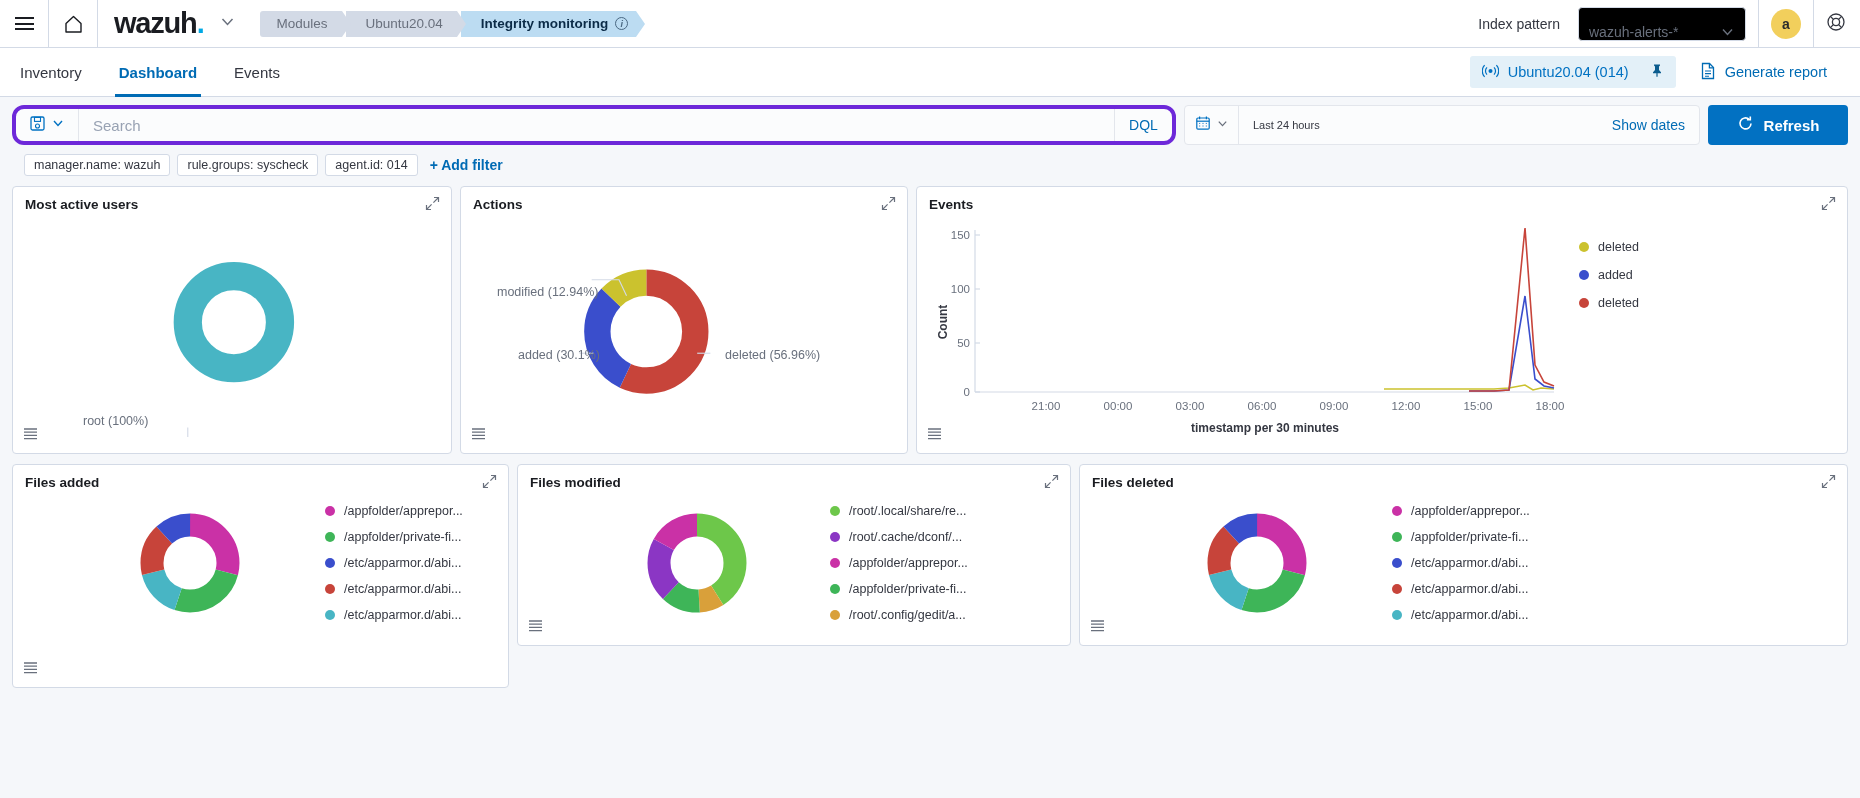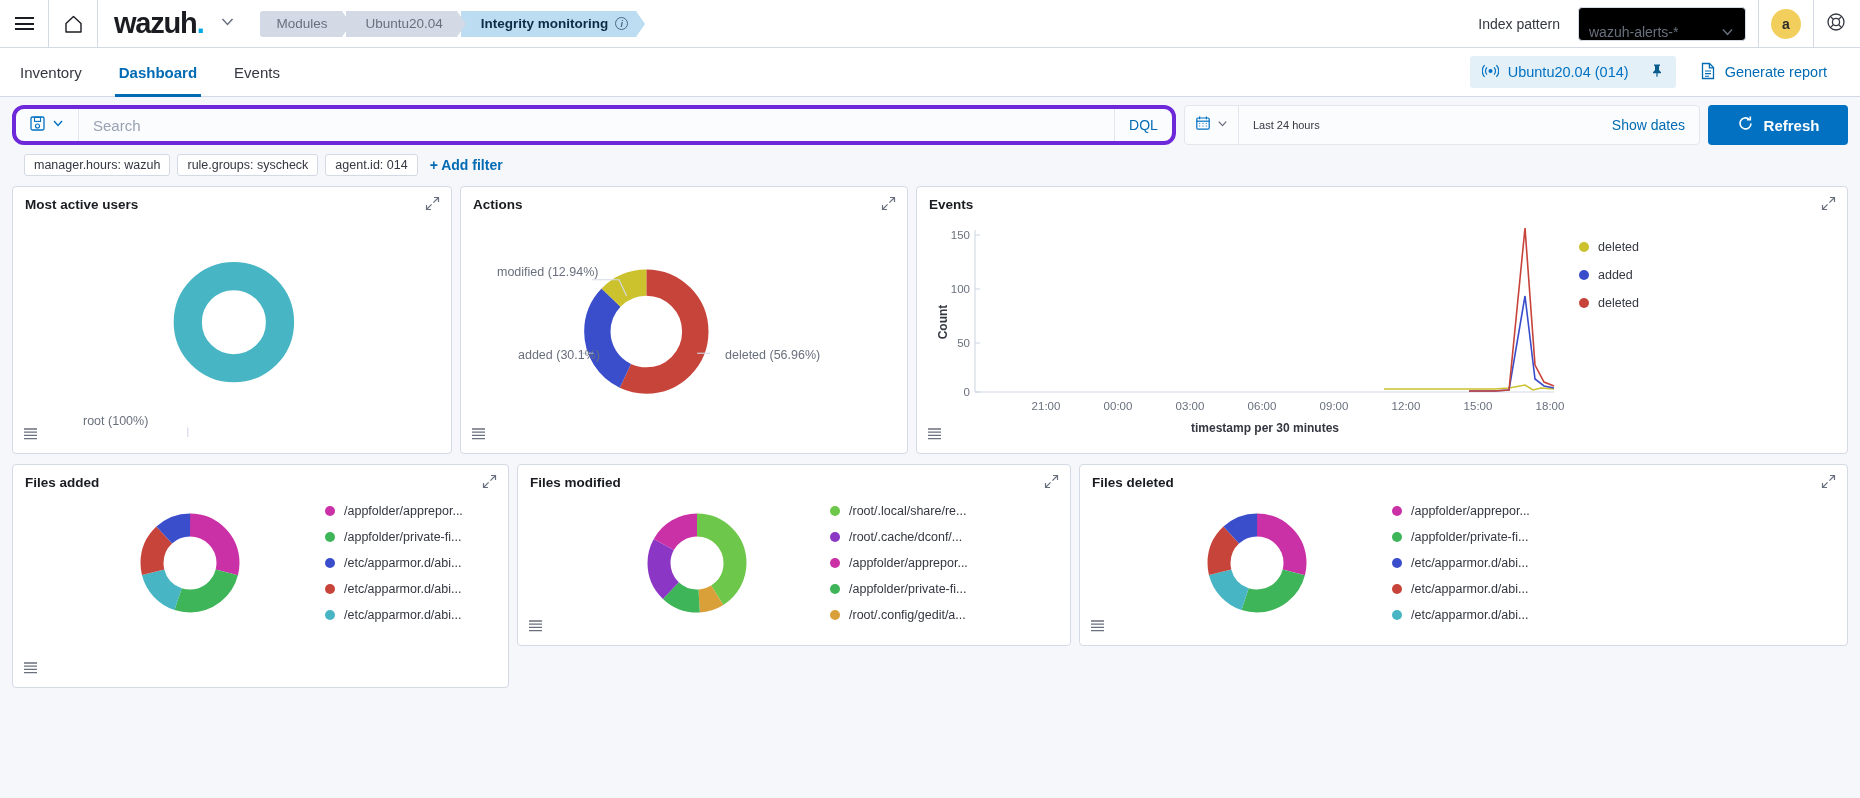--- a/index.html
+++ b/index.html
@@ -313,21 +313,21 @@
             <path d="M14 8.5 A5.5 5.5 0 1 1 12.2 4.3" fill="none" stroke="#fff" stroke-width="1.6"></path>
             <path d="M13.3 1.4 v3.4 h-3.4" fill="none" stroke="#fff" stroke-width="1.6"></path>
           </svg>
       </span>
       <span>Refresh</span>
     </div>
   </div>
 
   <div class="filterrow">
     <div class="fpill">
-        <span>manager.hours: wazuh</span>
+        <span>manager.name: wazuh</span>
       </div>
     <div class="fpill">
         <span>rule.groups: syscheck</span>
       </div>
     <div class="fpill">
         <span>agent.id: 014</span>
       </div>
     <div class="addfilter"><span>+ Add filter</span></div>
   </div>
 </div>
@@ -373,21 +373,21 @@
             <circle r="52" fill="none" stroke="#c7443a" stroke-width="28" stroke-dasharray="186.1 140.6" transform="rotate(-90)"></circle>
 
             <circle r="52" fill="none" stroke="#3a4ecc" stroke-width="28" stroke-dasharray="98.3 228.4" stroke-dashoffset="-186.1" transform="rotate(-90)"></circle>
 
             <circle r="52" fill="none" stroke="#cbc22e" stroke-width="28" stroke-dasharray="42.3 284.4" stroke-dashoffset="-284.4" transform="rotate(-90)"></circle>
           </g>
           <path d="M126 65 L155 65 L163 82" fill="none" stroke="#d3dae6" stroke-width="1.2"></path>
           <path d="M113 143 L128 143" fill="none" stroke="#d3dae6" stroke-width="1.2"></path>
           <path d="M238 143 L252 143" fill="none" stroke="#d3dae6" stroke-width="1.2"></path>
         </svg>
-        <div class="sliceLabel" style="left:24px;top:53px">modified (12.94%)</div>
+        <div class="sliceLabel" style="left:24px;top:73px">modified (12.94%)</div>
         <div class="sliceLabel" style="left:45px;top:136px">added (30.1%)</div>
         <div class="sliceLabel" style="left:252px;top:136px">deleted (56.96%)</div>
       </div>
       <span class="list-ic">
         <svg width="17" height="17" viewBox="0 0 17 17">
             <path d="M2 4 h13 M2 7.2 h13 M2 10.4 h13 M2 13.6 h13" stroke="#69707d" stroke-width="1.3"></path>
           </svg>
       </span>
     </div>
 

